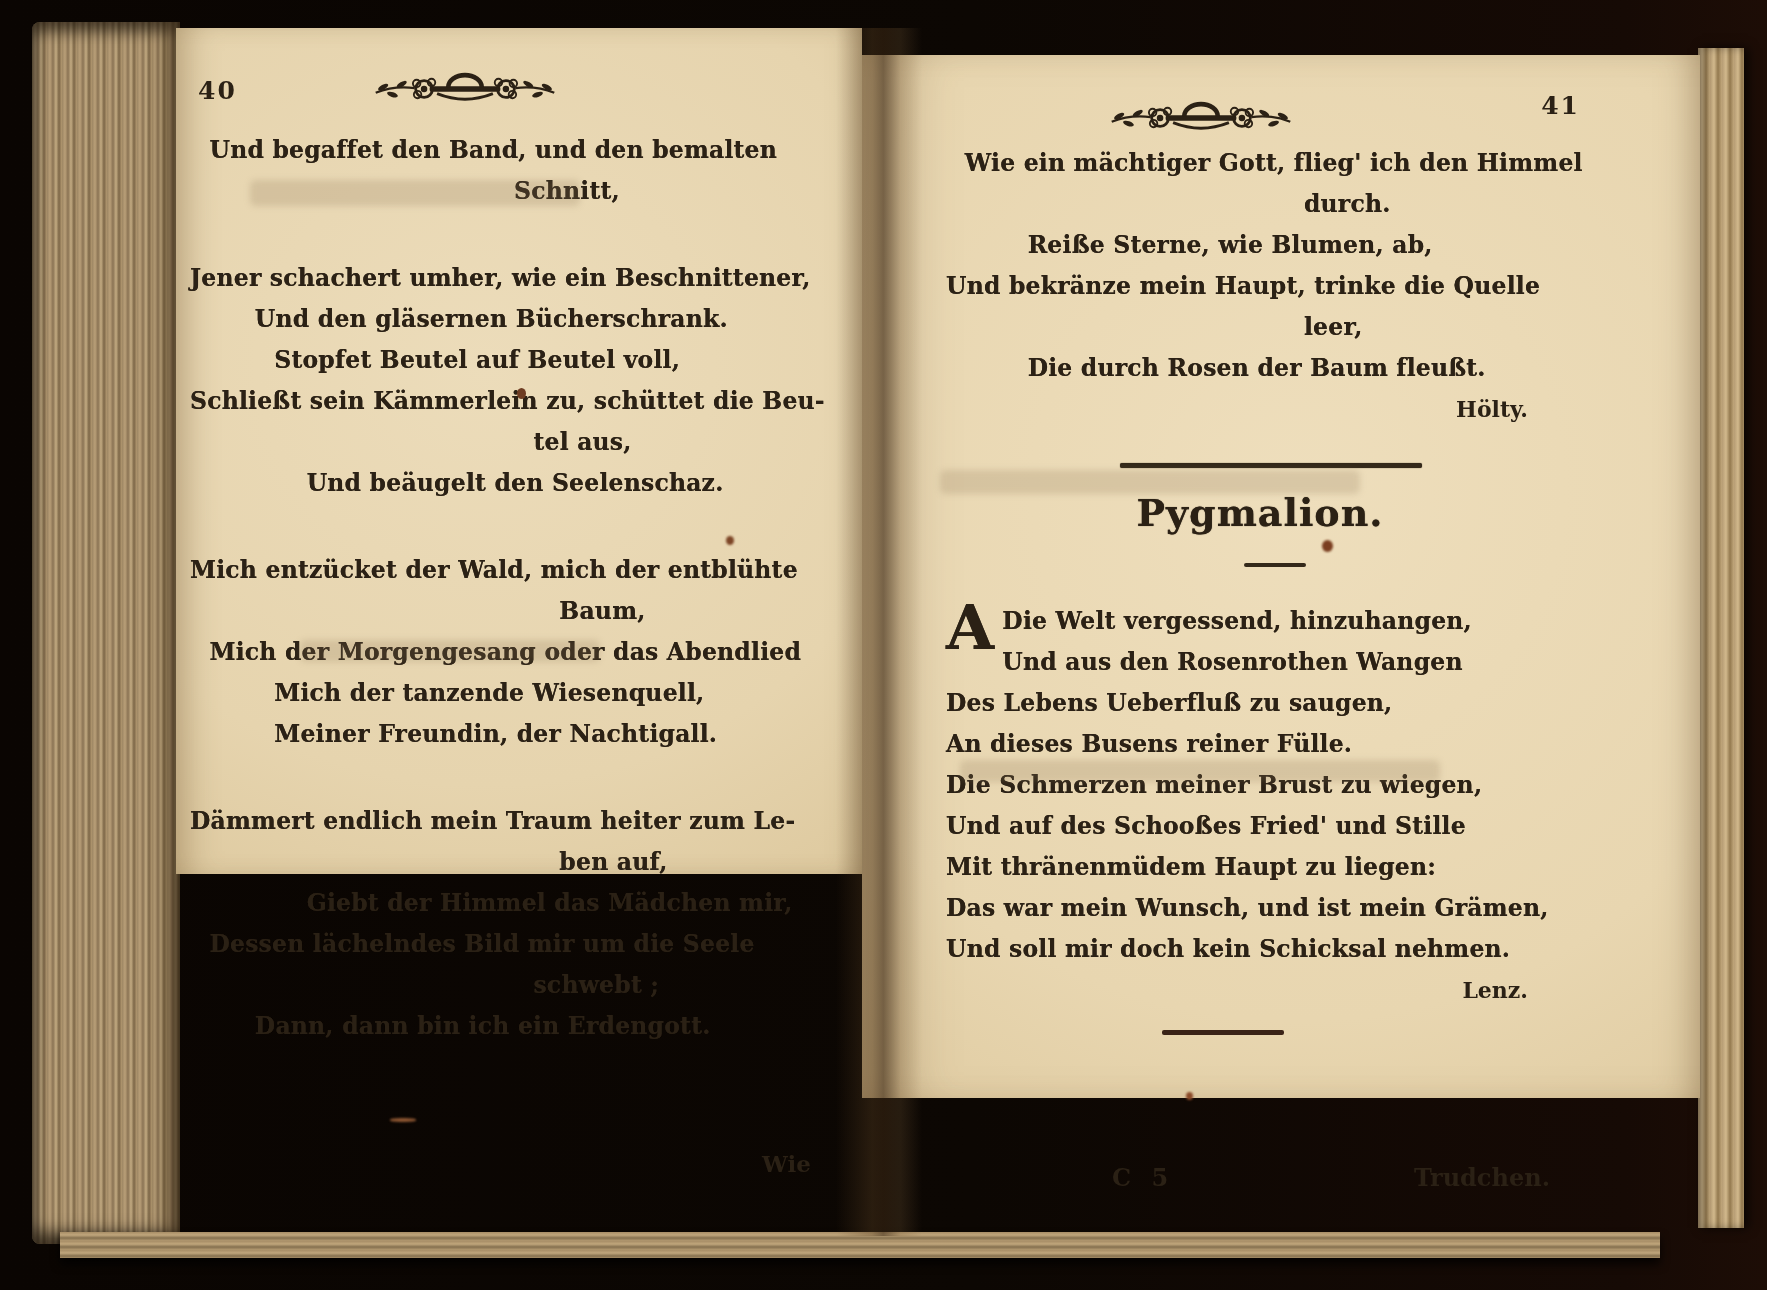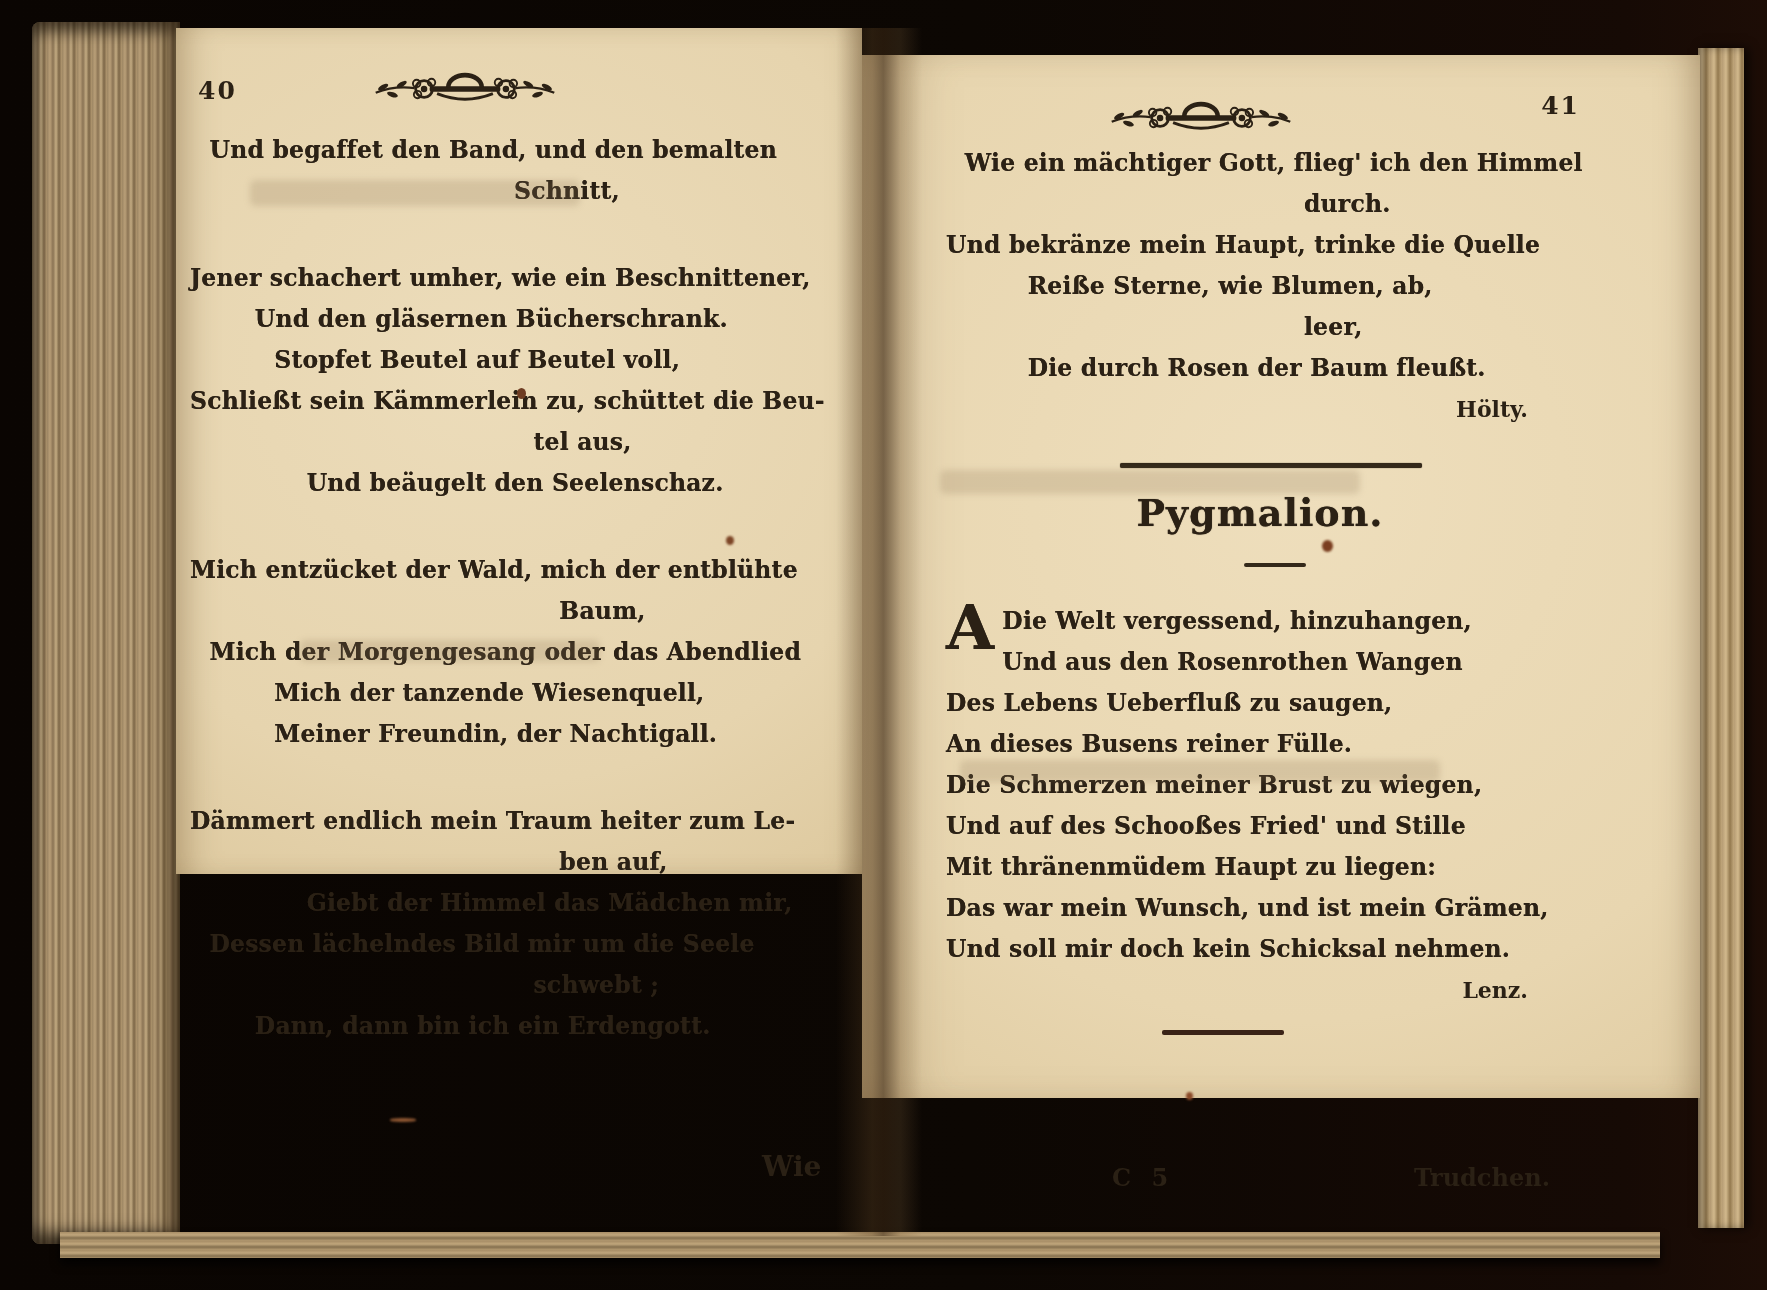--- a/index.html
+++ b/index.html
@@ -67,21 +67,21 @@
              box-shadow:0 0 1px #34291a;}
   .rule-short{height:4px;background:#34291a;width:62px;margin:28px 0 0 298px;border-radius:2px;}
   .rule-end{height:5px;background:#3a2317;width:122px;margin:20px 0 0 216px;border-radius:2px;}
   .title{font-size:38px;letter-spacing:1px;text-align:center;margin-top:22px;font-weight:bold;
          text-shadow:0 0 .8px rgba(43,33,21,.9);}
   .poem2{margin-top:34px;}
   .dropcap{float:left;font-size:62px;line-height:70px;margin:-8px 8px 0 0;font-weight:bold;}
   .bottomline{position:absolute;left:160px;right:150px;top:1108px;display:flex;
               justify-content:space-between;font-weight:bold;font-size:24px;}
   .sig{padding-left:90px;letter-spacing:6px;}
-  .catchword-left{position:absolute;left:586px;top:1122px;font-size:28px;font-weight:bold;}
+  .catchword-left{position:absolute;left:586px;top:1122px;font-size:23px;font-weight:bold;}
   
   .stain{position:absolute;border-radius:50%;pointer-events:none;}
   .s1{left:517px;top:388px;width:9px;height:11px;background:#6e3c22;filter:blur(.6px);}
   .s2{left:726px;top:536px;width:8px;height:9px;background:#7c4526;filter:blur(.8px);}
   .s3{left:1322px;top:540px;width:11px;height:12px;background:#7a3e20;filter:blur(.8px);}
   .s4{left:1186px;top:1092px;width:7px;height:8px;background:#8a4a28;filter:blur(.8px);}
   .s5{left:390px;top:1118px;width:26px;height:4px;background:#8a5430;filter:blur(1px);border-radius:40%;}
   .smudge{position:absolute;background:rgba(140,120,88,.22);filter:blur(3px);border-radius:6px;pointer-events:none;}
   .m1{left:250px;top:180px;width:330px;height:26px;}
   .m2{left:940px;top:470px;width:420px;height:24px;}
@@ -176,22 +176,22 @@
         <path d="M196 26 Q176 18 154 21" fill="none" stroke-width="2.5"></path>
         <ellipse cx="188" cy="20" rx="6" ry="2.6" transform="rotate(28 188 20)" stroke="none"></ellipse>
         <ellipse cx="178" cy="28" rx="6" ry="2.6" transform="rotate(-18 178 28)" stroke="none"></ellipse>
         <ellipse cx="168" cy="17" rx="6" ry="2.6" transform="rotate(30 168 17)" stroke="none"></ellipse>
       </g>
     </svg>
 
     <div class="textcol tr">
       <div class="ln i1">Wie ein mächtiger Gott, flieg' ich den Himmel</div>
       <div class="ln c3">durch.</div>
+      <div class="ln i3">Reiße Sterne, wie Blumen, ab,</div>
       <div class="ln i0">Und bekränze mein Haupt, trinke die Quelle</div>
-      <div class="ln i3">Reiße Sterne, wie Blumen, ab,</div>
       <div class="ln c3">leer,</div>
       <div class="ln i3">Die durch Rosen der Baum fleußt.</div>
       <div class="author">Hölty.</div>
 
       <div class="rule-long"></div>
       <div class="title">Pygmalion.</div>
       <div class="rule-short"></div>
 
       <div class="poem2">
         <div class="ln i0"><span class="dropcap">A</span></div>

